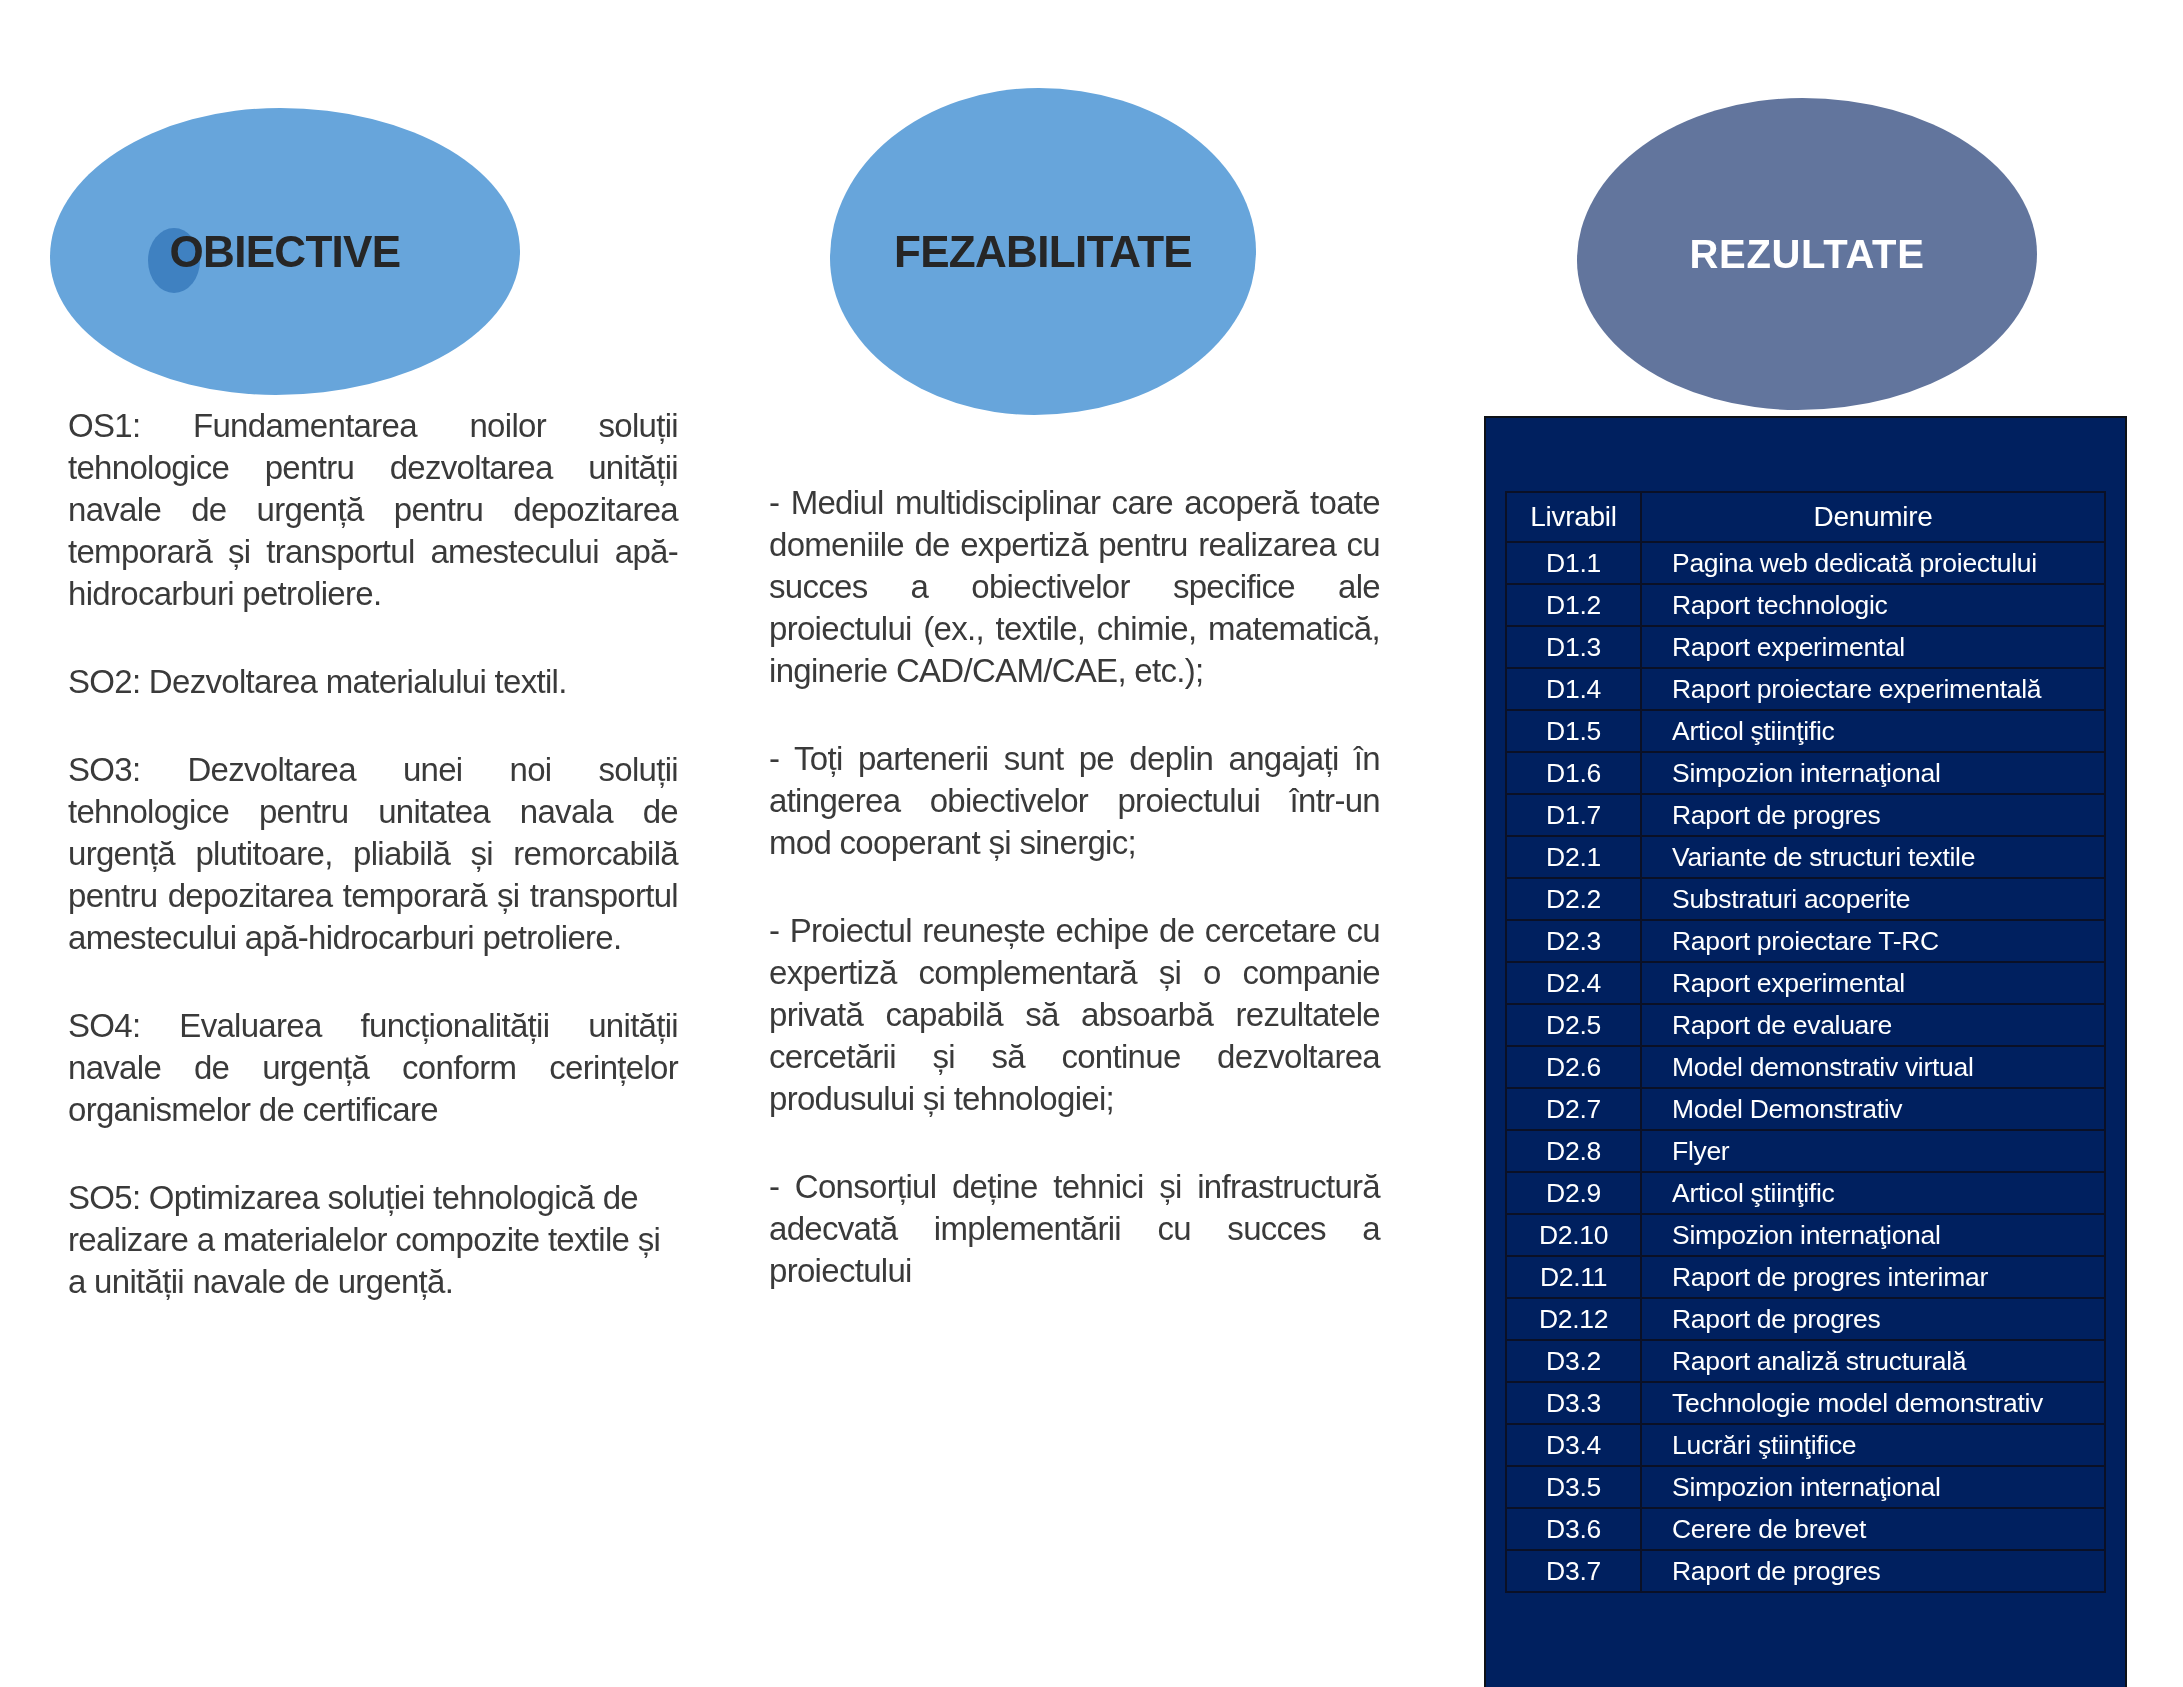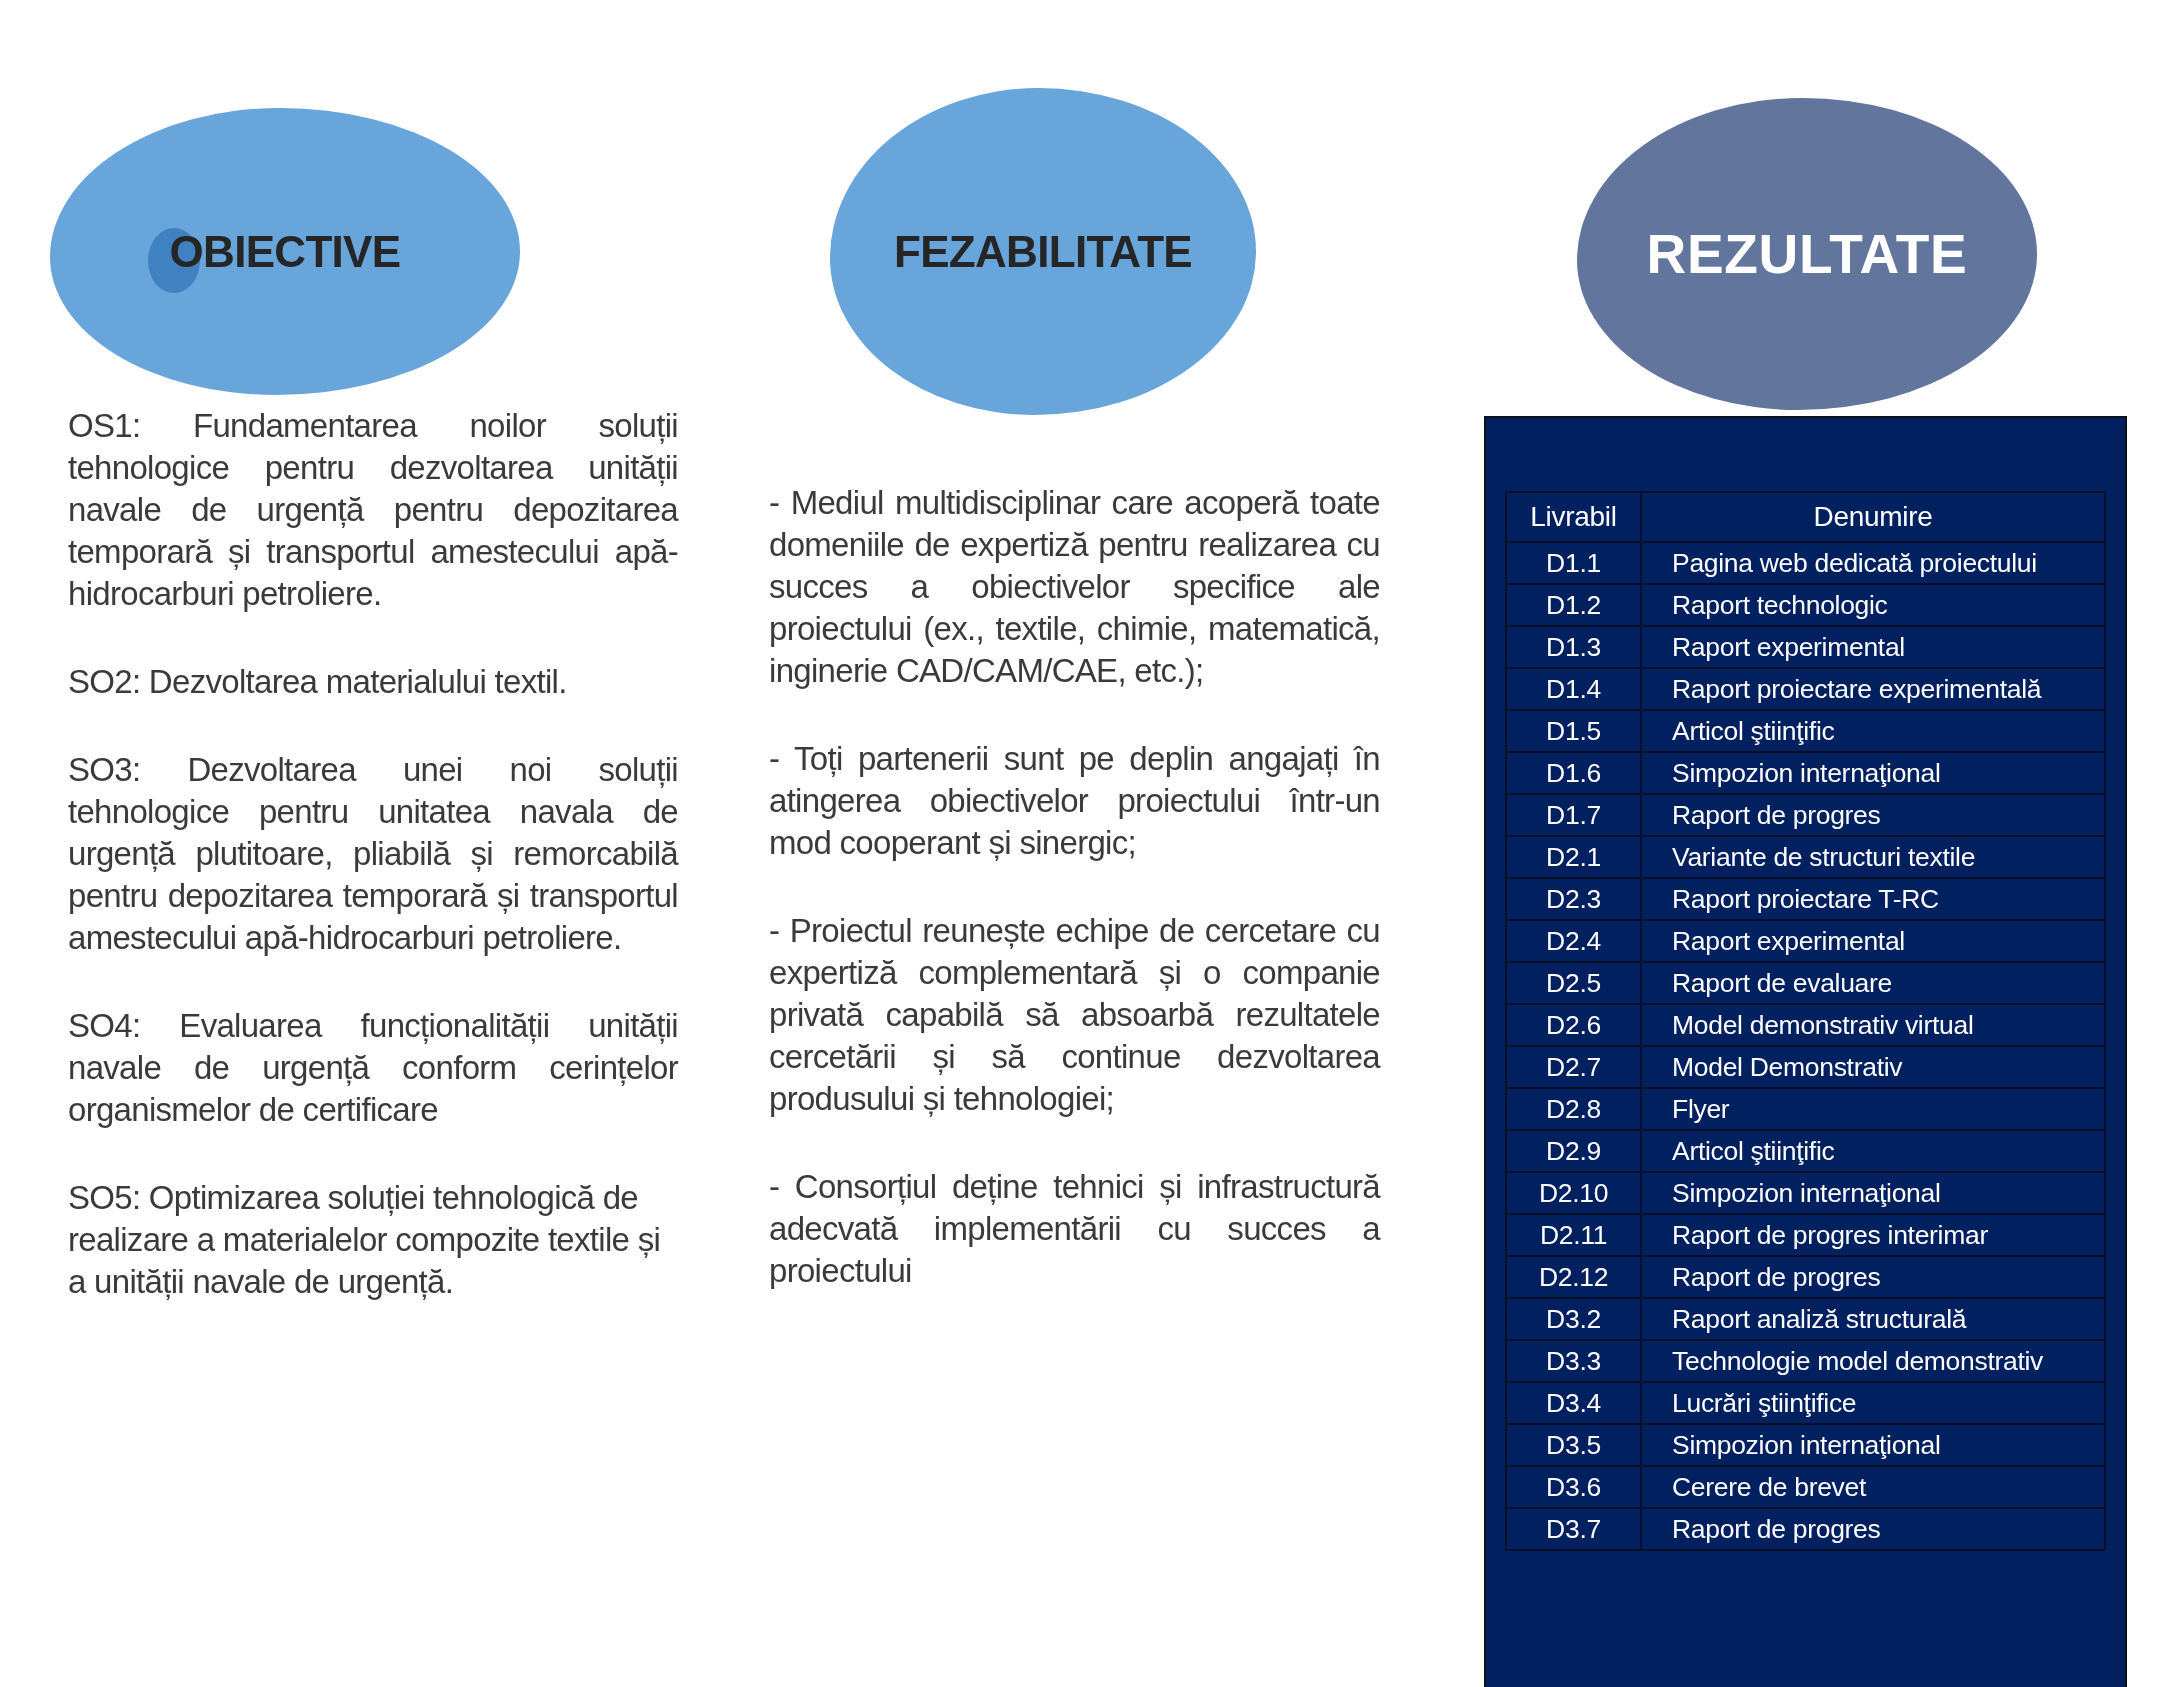--- a/index.html
+++ b/index.html
@@ -24,21 +24,21 @@
     position:absolute;display:flex;align-items:center;justify-content:center;
     border-radius:49% 51% 52% 48% / 52% 50% 50% 48%;
   }
   .bubble-objectives{left:50px;top:108px;width:470px;height:287px;background:var(--light_blue);}
   .bubble-feasibility{left:830px;top:88px;width:426px;height:327px;background:var(--light_blue);}
   .bubble-results{left:1577px;top:98px;width:460px;height:312px;background:var(--slate_blue);}
   .bubble h1{
     position:relative;z-index:1;margin:0;font-weight:700;color:var(--title_text);
     font-size:44px;letter-spacing:-0.7px;white-space:nowrap;
   }
-  .bubble-results h1{color:#fff;font-size:55px;letter-spacing:0.7px;}
+  .bubble-results h1{color:#fff;font-size:40px;letter-spacing:0.7px;}
   .accent-dot{
     position:absolute;left:98px;top:120px;width:52px;height:65px;z-index:0;
     border-radius:50%;background:var(--accent_dot);
   }
   
   .body-col{
     position:absolute;color:var(--body_text);
     font-size:33px;line-height:42px;letter-spacing:-0.7px;
   }
   .body-col p{margin:0 0 46px 0;text-align:justify;}
@@ -144,20 +144,24 @@
   <tr>
     <td class="cell-id">D1.7</td>
     <td class="cell-name">Raport de progres</td>
   </tr>
 
   <tr>
     <td class="cell-id">D2.1</td>
     <td class="cell-name">Variante de structuri textile</td>
   </tr>
 
+  <tr>
+    <td class="cell-id">D2.2</td>
+    <td class="cell-name">Substraturi acoperite</td>
+  </tr>
 
   <tr>
     <td class="cell-id">D2.3</td>
     <td class="cell-name">Raport proiectare T-RC</td>
   </tr>
 
   <tr>
     <td class="cell-id">D2.4</td>
     <td class="cell-name">Raport experimental</td>
   </tr>

